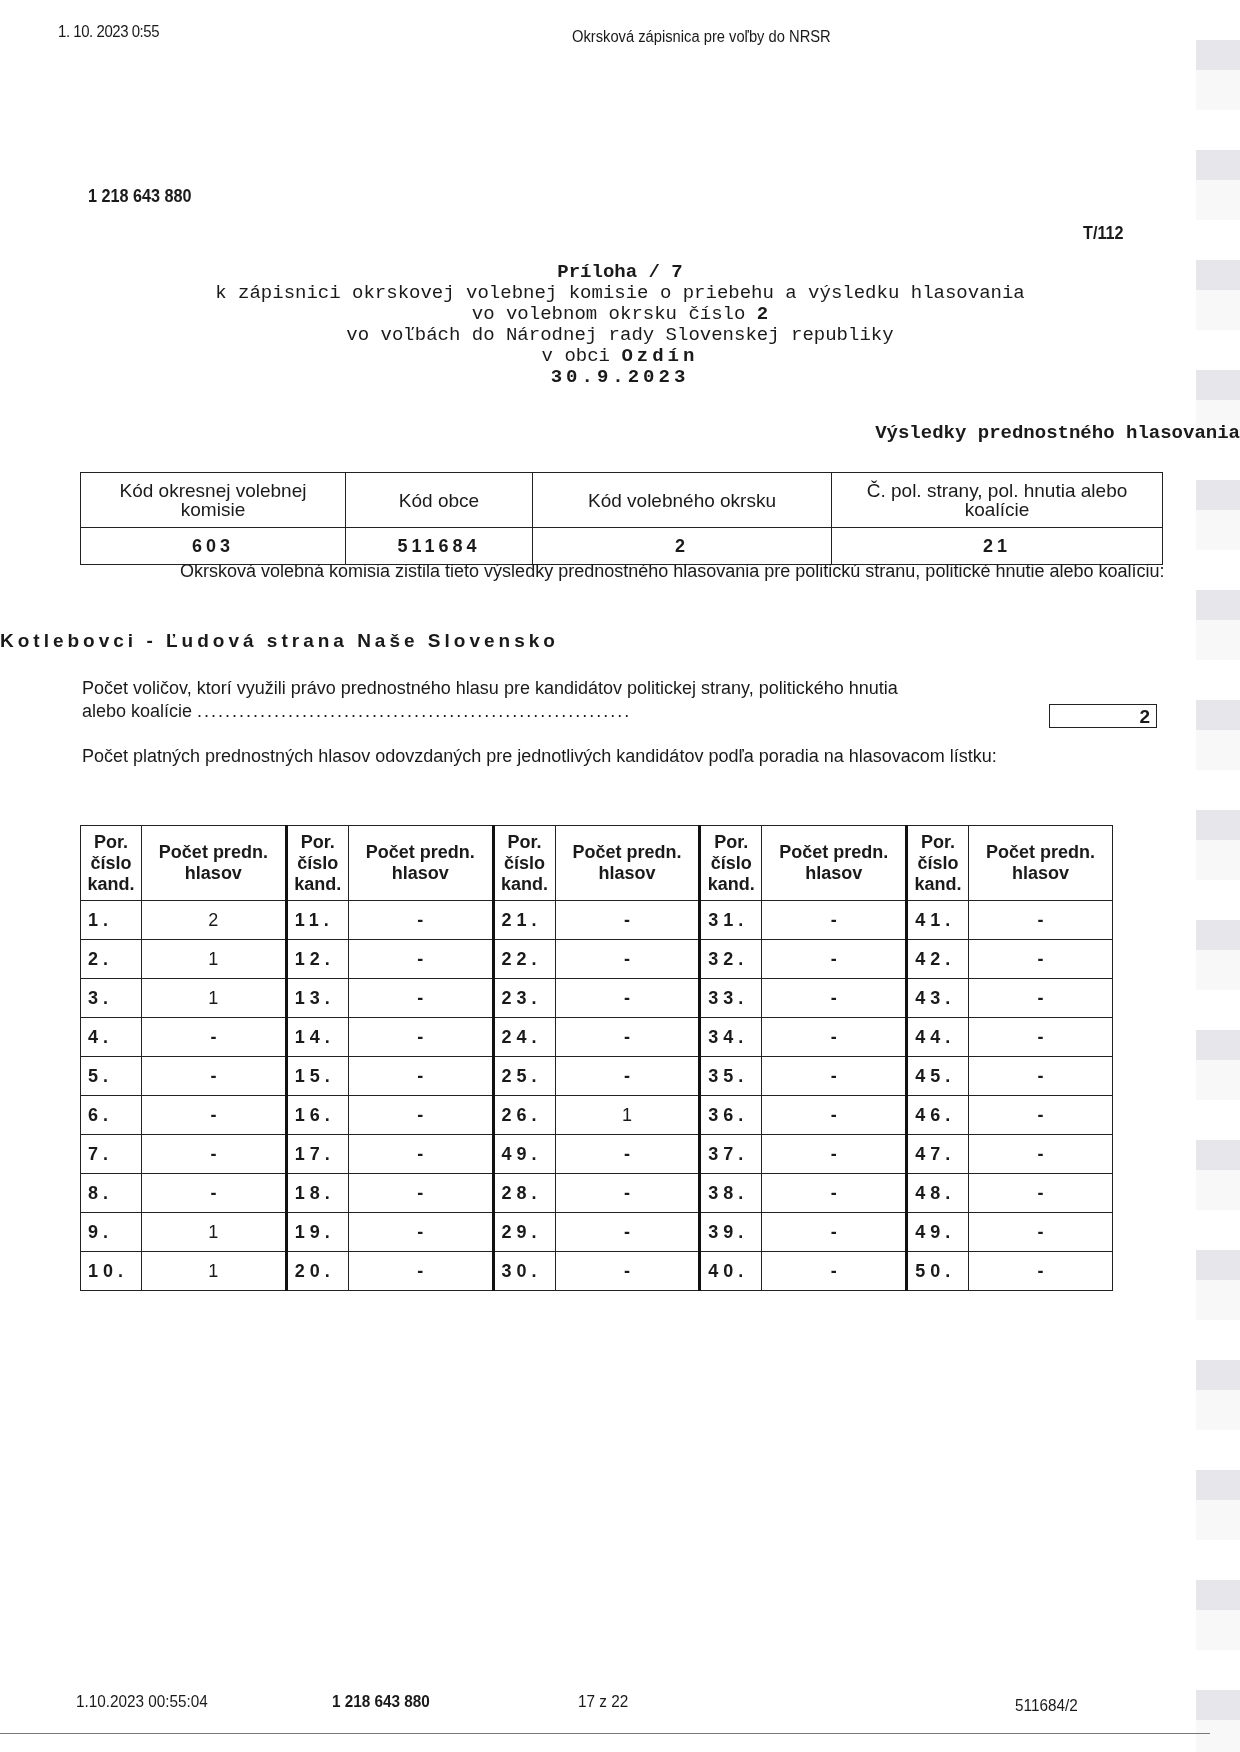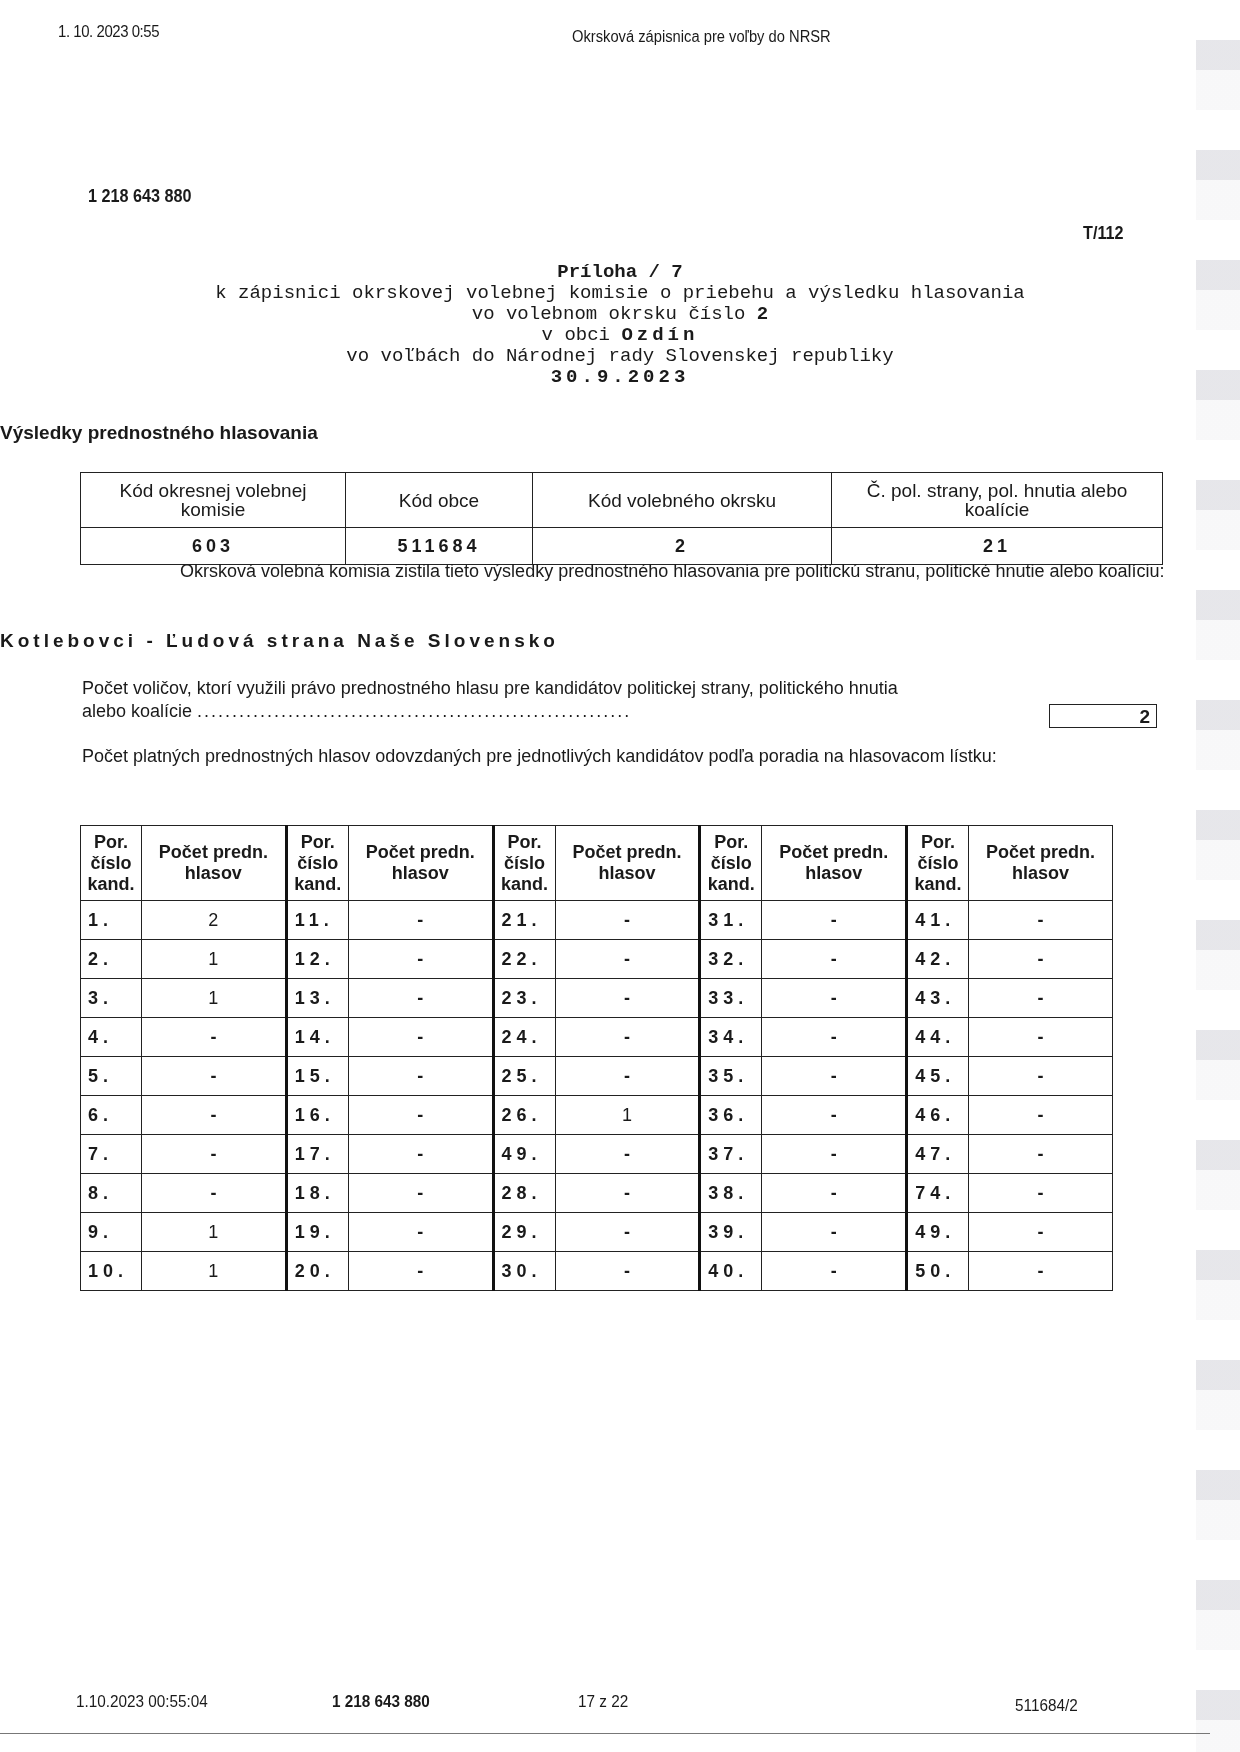--- a/index.html
+++ b/index.html
@@ -11,21 +11,21 @@
     .abs { position: absolute; }
     .print-date { left: 58px; top: 22px; font-size: 17px; letter-spacing: -0.5px; transform: scaleX(0.88); transform-origin: left; }
     .print-title { left: 572px; top: 28px; font-size: 16px; transform: scaleX(0.92); transform-origin: left; }
     .doc-id { left: 88px; top: 186px; font-size: 18px; font-weight: bold; transform: scaleX(0.9); transform-origin: left; }
     .form-code { left: 1083px; top: 223px; font-size: 18px; font-weight: bold; transform: scaleX(0.9); transform-origin: left; }
 
     .heading-block { left: 0; width: 1240px; top: 262px; text-align: center; font-size: 19px; line-height: 21px; font-family: Liberation Mono, monospace; }
     .heading-block .line { display: block; }
     .b { font-weight: bold; }
     .spaced { letter-spacing: 4px; font-weight: bold; }
-    .section-title { left: 0; width: 1240px; top: 422px; text-align: left; font-size: 19px; font-weight: bold; }
+    .section-title { left: 0; width: 1240px; top: 422px; text-align: right; font-size: 19px; font-weight: bold; font-family: Liberation Mono, monospace; }
 
     table { border-collapse: collapse; }
     .codes { left: 80px; top: 472px; width: 1083px; font-size: 19px; }
     .codes td { border: 1.5px solid #222; text-align: center; padding: 8px; }
     .codes tr.h td { height: 36px; line-height: 19px; }
     .codes tr.v td { height: 20px; font-weight: bold; letter-spacing: 4px; font-size: 18px; line-height: 18px; margin-top: 38px; }
 
     .intro { left: 96px; top: 560px; width: 1080px; font-size: 18px; line-height: 23px; text-indent: 84px; }
     .party { left: 0; width: 1012px; top: 630px; text-align: left; font-size: 19px; font-weight: bold; letter-spacing: 4px; }
     .voters-label { left: 82px; top: 677px; width: 950px; font-size: 18px; line-height: 23px; }
@@ -61,22 +61,22 @@
 <div class="abs print-date">1. 10. 2023 0:55</div>
 <div class="abs print-title">Okrsková zápisnica pre voľby do NRSR</div>
 
 <div class="abs doc-id">1 218 643 880</div>
 <div class="abs form-code">T/112</div>
 
 <div class="abs heading-block">
   <span class="line b">Príloha / 7</span>
   <span class="line">k zápisnici okrskovej volebnej komisie o priebehu a výsledku hlasovania</span>
   <span class="line"><span>vo volebnom okrsku číslo</span> <span class="b">2</span></span>
+  <span class="line">vo voľbách do Národnej rady Slovenskej republiky</span>
   <span class="line"><span>v obci</span> <span class="spaced">Ozdín</span></span>
-  <span class="line">vo voľbách do Národnej rady Slovenskej republiky</span>
   <span class="line spaced">30.9.2023</span>
 </div>
 
 <div class="abs section-title">Výsledky prednostného hlasovania</div>
 
 <table class="abs codes">
   <tbody>
       <tr class="h">
     <td style="width:248px">Kód okresnej volebnej komisie</td>
     <td style="width:170px">Kód obce</td>
@@ -206,21 +206,21 @@
       </tr>
       <tr>
         <td class="k">8.</td>
         <td class="v dash">-</td>
         <td class="k blk">18.</td>
         <td class="v dash">-</td>
         <td class="k blk">28.</td>
         <td class="v dash">-</td>
         <td class="k blk">38.</td>
         <td class="v dash">-</td>
-        <td class="k blk">74.</td>
+        <td class="k blk">48.</td>
         <td class="v dash">-</td>
       </tr>
       <tr>
         <td class="k">9.</td>
         <td class="v">1</td>
         <td class="k blk">19.</td>
         <td class="v dash">-</td>
         <td class="k blk">29.</td>
         <td class="v dash">-</td>
         <td class="k blk">39.</td>

